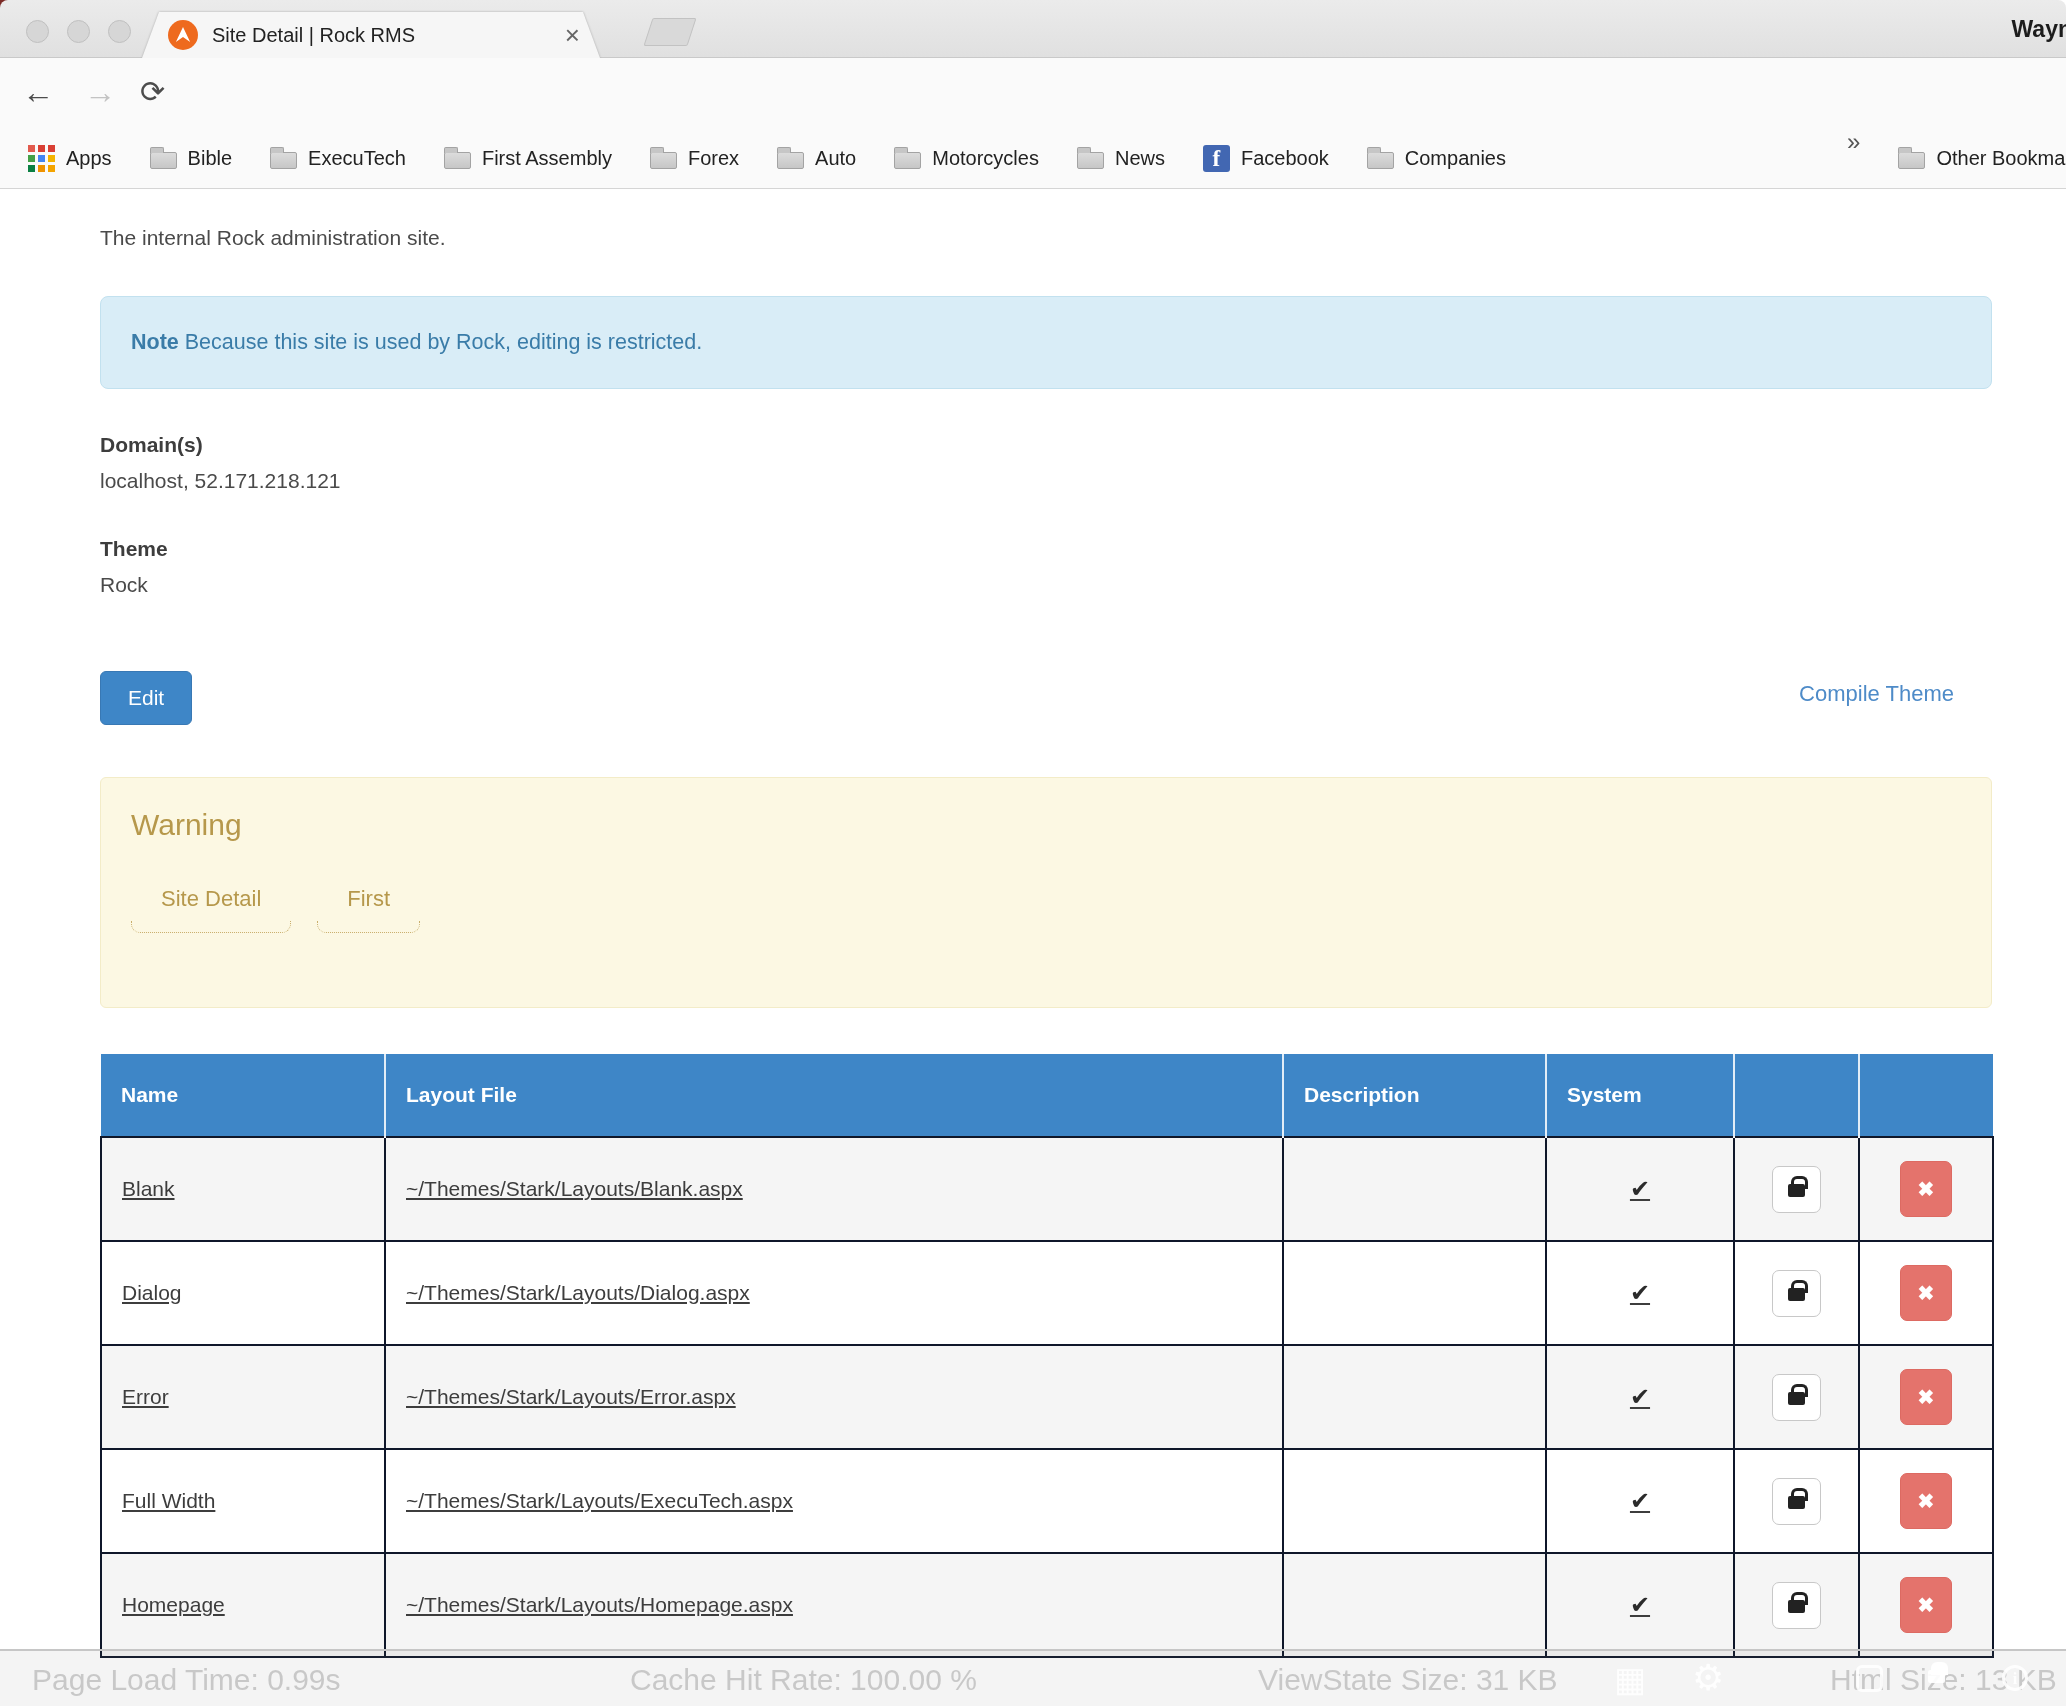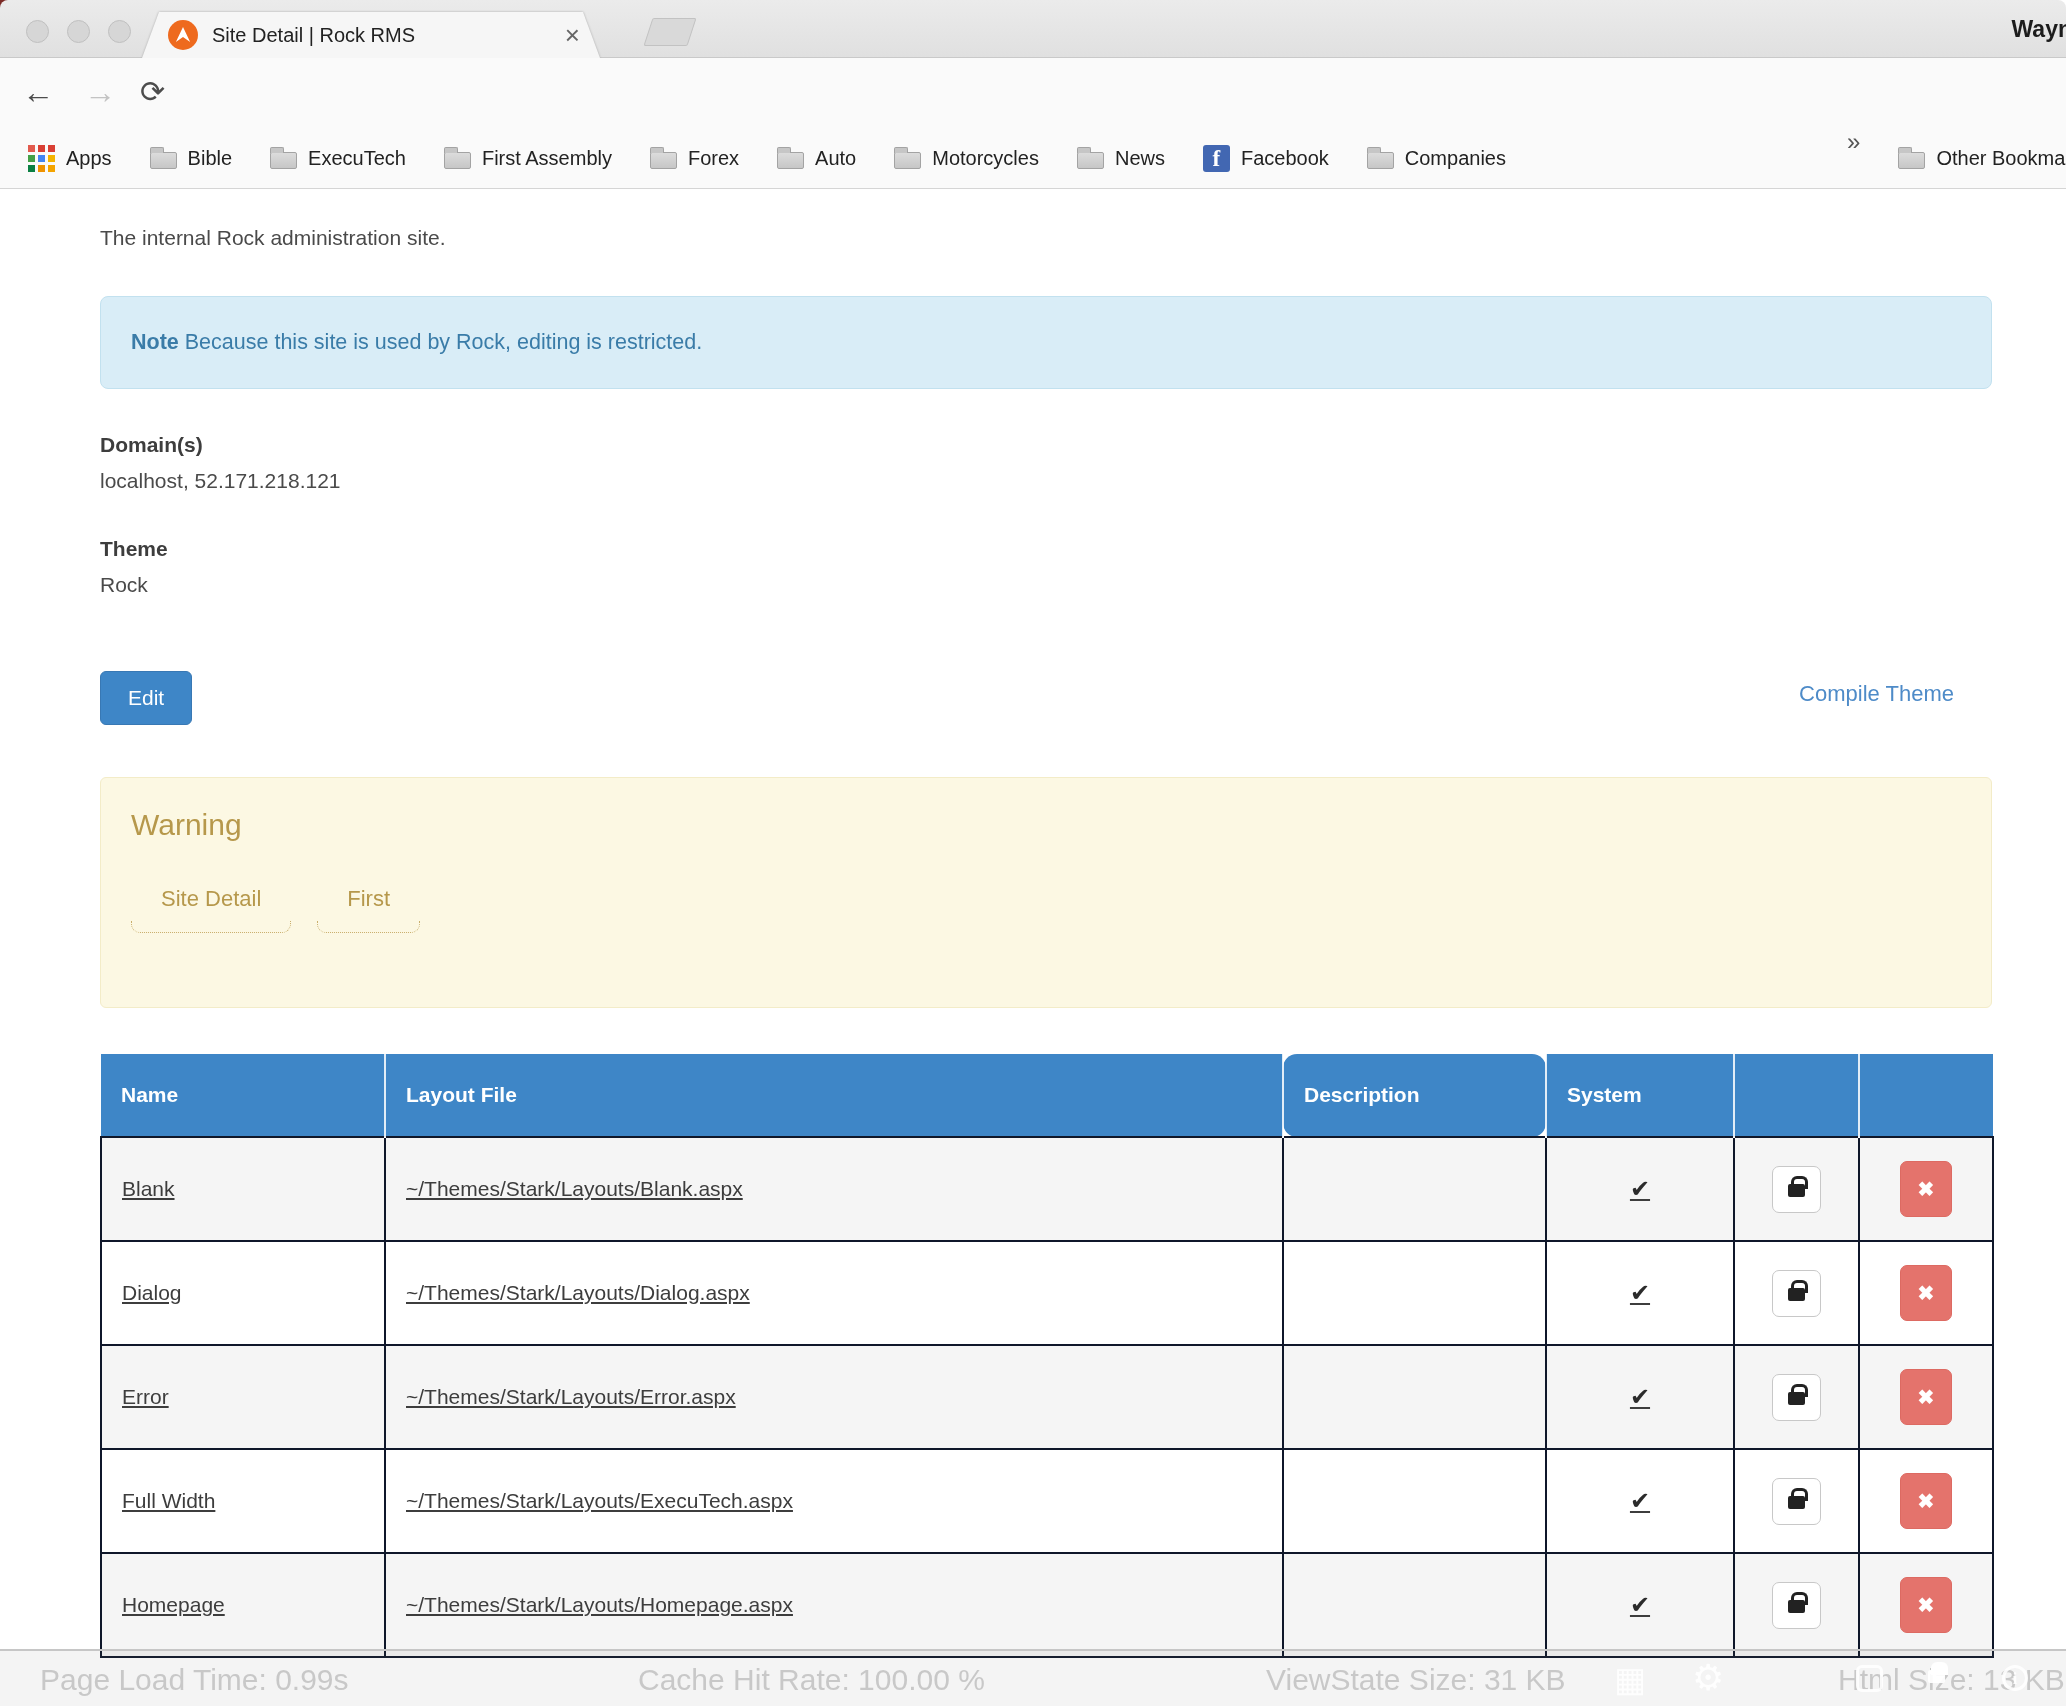--- a/index.html
+++ b/index.html
@@ -83,37 +83,37 @@
   .wtab-under { height:12px; border:1px dotted #c9ae6b; border-top:none;
                 border-radius:0 0 9px 9px; margin-top:9px; }
 
   table.grid { margin-top:46px; width:1892px; border-collapse:collapse; table-layout:fixed; }
   .grid th { background:#3e86c7; color:#fff; font-size:21px; font-weight:bold; text-align:left;
              padding:29px 20px; border-left:2px solid rgba(255,255,255,.85); }
   .grid th:first-child { border-left:none; }
   .grid td { font-size:21px; color:#3d3d3d; padding:23px 20px; border:2px solid #0f172a;text-decoration:underline; }
   .grid tbody tr:nth-child(odd) { background:#f5f5f5; }
   .grid tbody tr:nth-child(even) { background:#fff; }
-  .col-name { width:284px; } .col-file { width:898px; } .col-desc { width:263px;border-radius:14px; }
+  .col-name { width:284px; } .col-file { width:898px; } .col-desc { width:263px; }
   .col-sys { width:188px; } .col-lock { width:125px; } .col-del { width:134px; }
   .td-center { text-align:center; }
   .check { font-size:24px; color:#2b2b2b; }
   .btn-lock { display:inline-block; background:#fff; border:1px solid #c8c8c8; border-radius:7px;
               padding:17px 15px 12px 15px; cursor:pointer; }
   .lock { position:relative; display:inline-block; width:17px; height:13px; background:#222;
           border-radius:2px; }
   .lock::before { content:""; position:absolute; top:-8px; left:3px; width:11px; height:10px;
           border:3px solid #222; border-bottom:none; border-radius:6px 6px 0 0; }
   .btn-del { background:#e4736c; border:1px solid #dd6a62; border-radius:7px; color:#fff;
              font-size:20px; font-weight:bold; padding:15px 17px; cursor:pointer; }
 
   
   .admin-footer { position:absolute; left:0; bottom:0; width:2066px; height:57px;
                   background:rgba(120,120,120,0.08); border-top:2px solid #c6c6c6; pointer-events:none; }
-  .stat { position:absolute; top:12px; font-size:30px; color:rgba(185,185,185,0.75); white-space:nowrap;margin-left:8px; }
+  .stat { position:absolute; top:12px; font-size:30px; color:rgba(185,185,185,0.75); white-space:nowrap; }
   .fico { position:absolute; color:rgba(255,255,255,0.88); }
   .fico-grid { top:8px; font-size:34px; }
   .fico-gear { top:6px; font-size:36px; }
   .fico-sq { top:14px; width:27px; height:27px; border:3px solid rgba(255,255,255,0.88); border-radius:6px; }
   .fico-lock { top:18px; }
   .fico-lock .lock, .fico-lock .lock::before { background:rgba(255,255,255,0.92); border-color:rgba(255,255,255,0.92); }
   .fico-lock .lock { background:rgba(255,255,255,0.92); }
   .fico-info { top:14px; width:26px; height:26px; border:3px solid rgba(255,255,255,0.88);
                border-radius:50%; color:rgba(255,255,255,0.88); font-size:16px; font-weight:bold;
                text-align:center; line-height:21px; font-family:"Liberation Serif",serif; }

